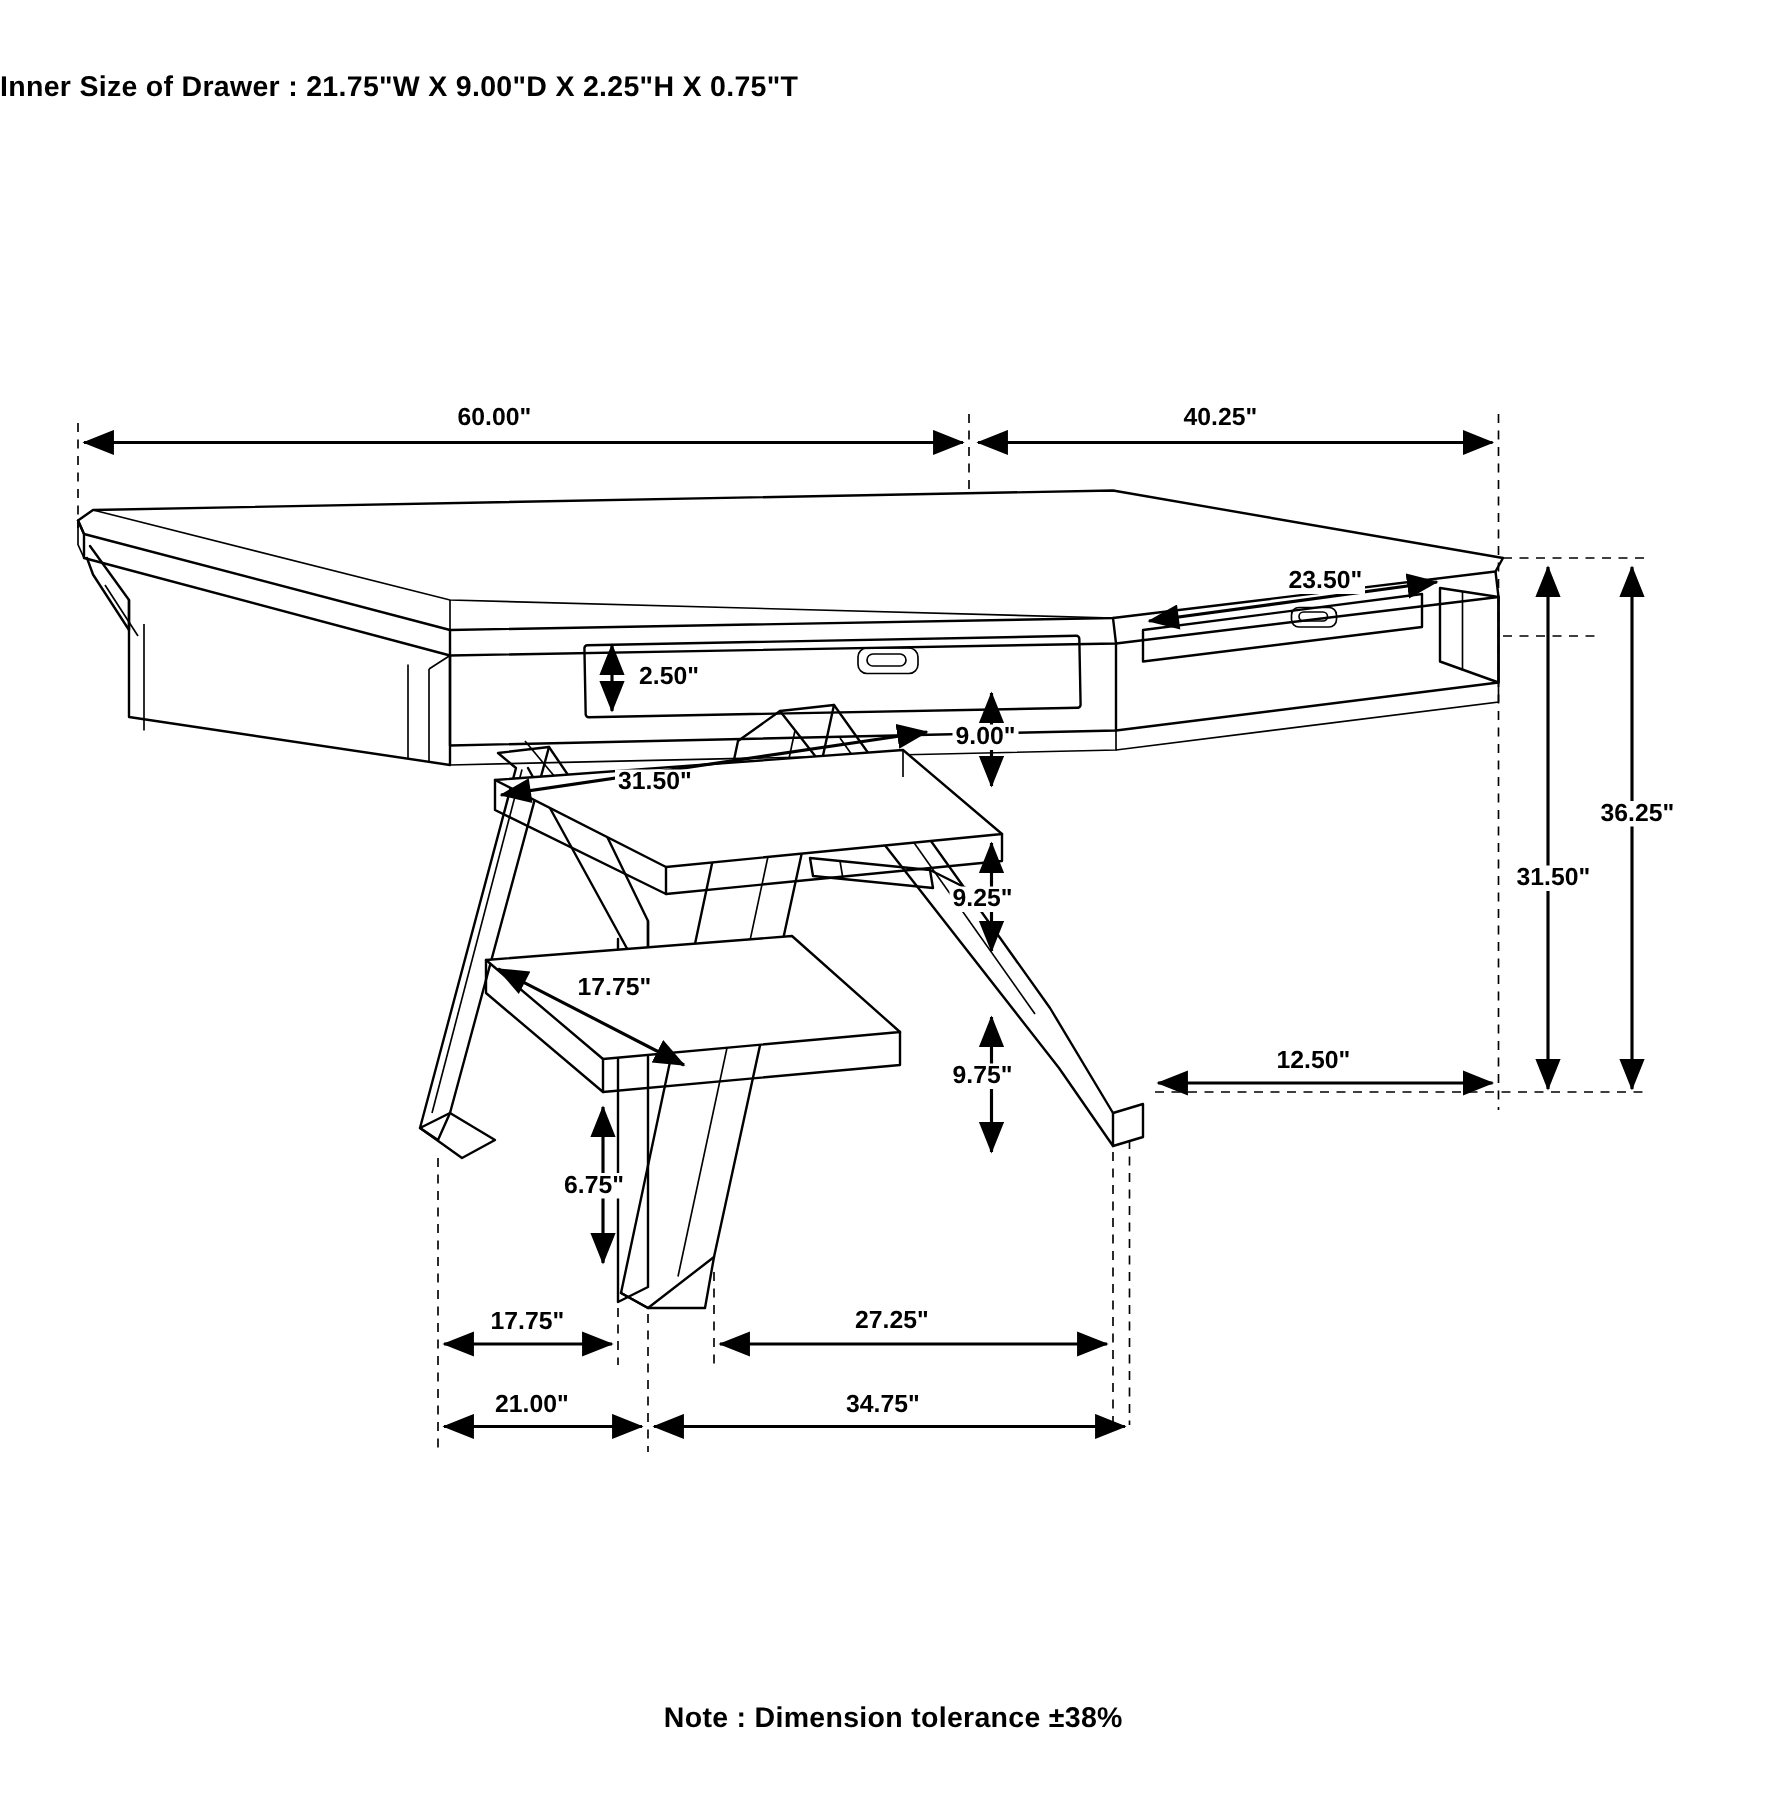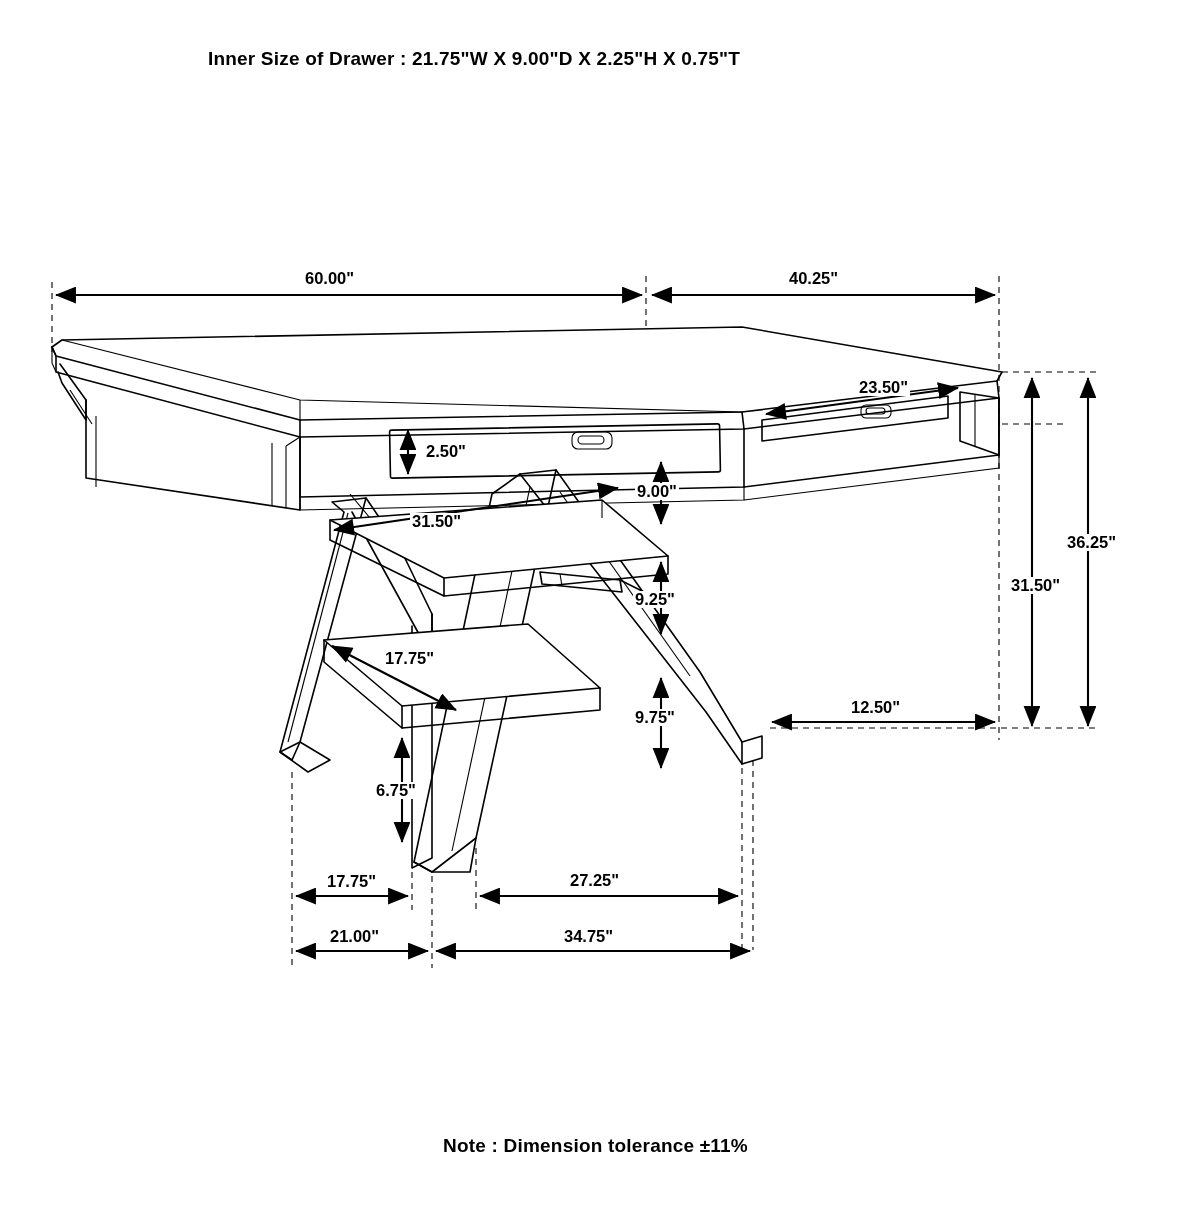--- a/index.html
+++ b/index.html
@@ -20,21 +20,20 @@
     left: 0;
     top: 0;
     width: 1191px;
     height: 1208px;
   }
   .title-text {
     position: absolute;
     left: 0;
     top: 48px;
     width: 948px;
-    text-align: center;
     font-size: 19px;
     font-weight: bold;
     letter-spacing: 0.2px;
   }
   .note-text {
     position: absolute;
     left: 0;
     top: 1135px;
     width: 1191px;
     text-align: center;
@@ -236,14 +235,14 @@
   <div class="dim-label" style="left:633px; top:709px;">9.75"</div>
   <div class="dim-label" style="left:374px; top:782px;">6.75"</div>
   <div class="dim-label" style="left:849px; top:699px;">12.50"</div>
   <div class="dim-label" style="left:1065px; top:534px;">36.25"</div>
   <div class="dim-label" style="left:1009px; top:577px;">31.50"</div>
   <div class="dim-label" style="left:325px; top:873px;">17.75"</div>
   <div class="dim-label" style="left:568px; top:872px;">27.25"</div>
   <div class="dim-label" style="left:328px; top:928px;">21.00"</div>
   <div class="dim-label" style="left:562px; top:928px;">34.75"</div>
 
-  <div class="note-text">Note : Dimension tolerance ±11%</div>
+  <div class="note-text">Note : Dimension tolerance ±38%</div>
 </div>
 
 </body></html>

